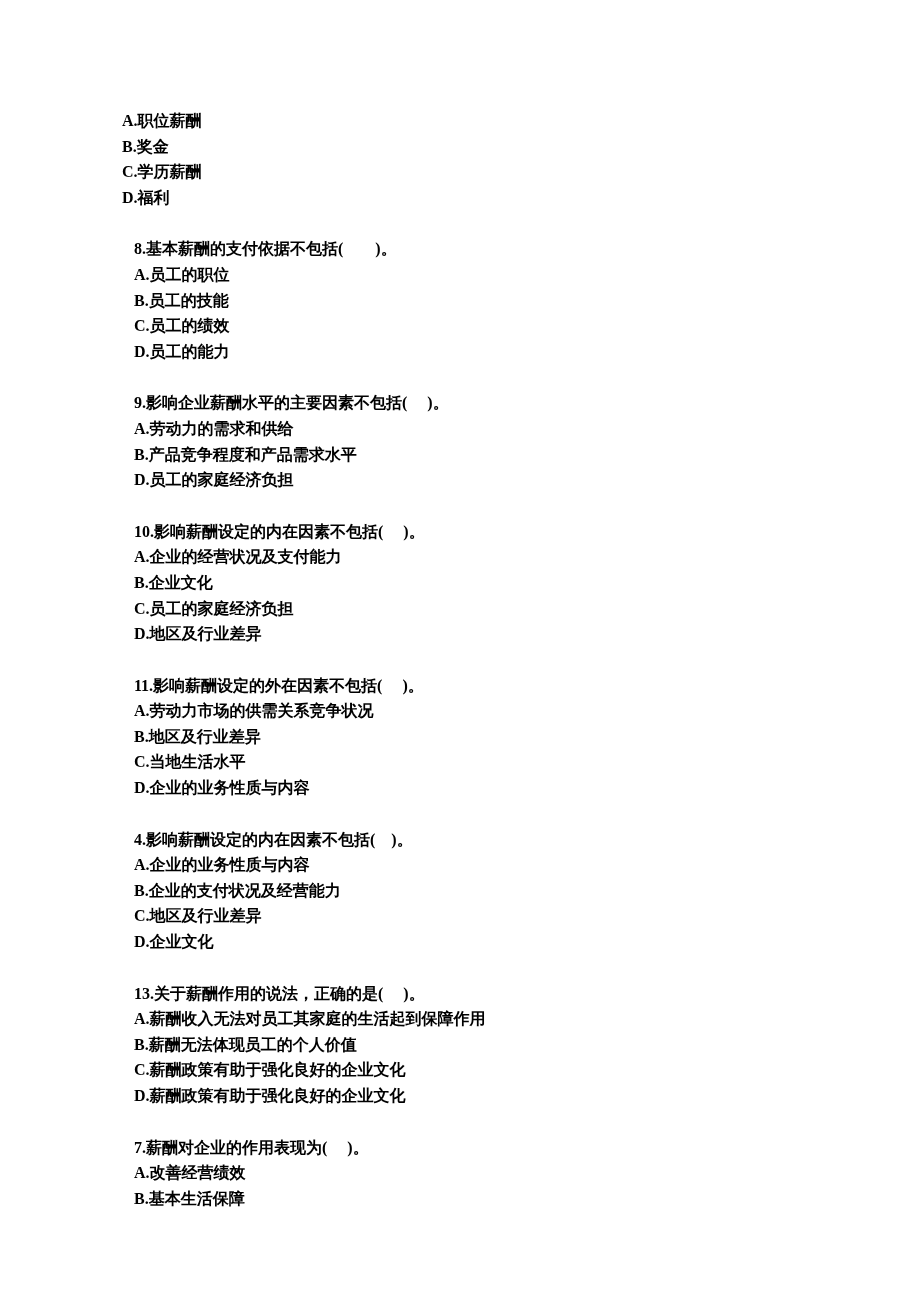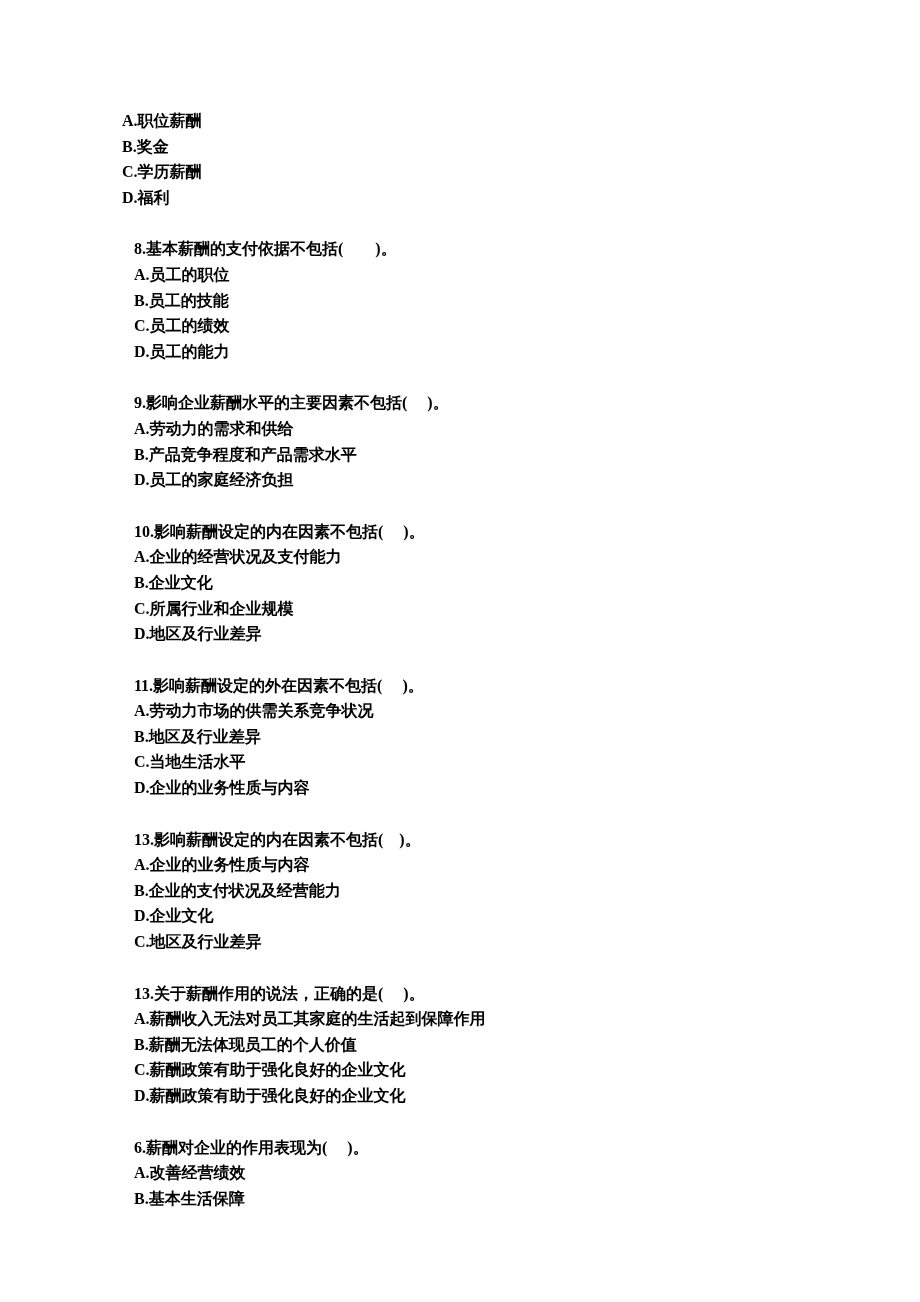--- a/index.html
+++ b/index.html
@@ -51,45 +51,45 @@
   <span class="stem-line">9.影响企业薪酬水平的主要因素不包括(　 )。</span>
   <span class="option-line">A.劳动力的需求和供给</span>
   <span class="option-line">B.产品竞争程度和产品需求水平</span>
   <span class="option-line">D.员工的家庭经济负担</span>
 </div>
 
 <div class="question-block">
   <span class="stem-line">10.影响薪酬设定的内在因素不包括(　 )。</span>
   <span class="option-line">A.企业的经营状况及支付能力</span>
   <span class="option-line">B.企业文化</span>
-  <span class="option-line">C.所属行业和企业规模</span>
+  <span class="option-line">C.员工的家庭经济负担</span>
   <span class="option-line">D.地区及行业差异</span>
 </div>
 
 <div class="question-block">
   <span class="stem-line">11.影响薪酬设定的外在因素不包括(　 )。</span>
   <span class="option-line">A.劳动力市场的供需关系竞争状况</span>
   <span class="option-line">B.地区及行业差异</span>
   <span class="option-line">C.当地生活水平</span>
   <span class="option-line">D.企业的业务性质与内容</span>
 </div>
 
 <div class="question-block">
-  <span class="stem-line">13.影响薪酬设定的内在因素不包括(　)。</span>
+  <span class="stem-line">4.影响薪酬设定的内在因素不包括(　)。</span>
   <span class="option-line">A.企业的业务性质与内容</span>
   <span class="option-line">B.企业的支付状况及经营能力</span>
+  <span class="option-line">C.地区及行业差异</span>
   <span class="option-line">D.企业文化</span>
-  <span class="option-line">C.地区及行业差异</span>
 </div>
 
 <div class="question-block">
   <span class="stem-line">13.关于薪酬作用的说法，正确的是(　 )。</span>
   <span class="option-line">A.薪酬收入无法对员工其家庭的生活起到保障作用</span>
   <span class="option-line">B.薪酬无法体现员工的个人价值</span>
   <span class="option-line">C.薪酬政策有助于强化良好的企业文化</span>
   <span class="option-line">D.薪酬政策有助于强化良好的企业文化</span>
 </div>
 
 <div class="question-block">
-  <span class="stem-line">6.薪酬对企业的作用表现为(　 )。</span>
+  <span class="stem-line">7.薪酬对企业的作用表现为(　 )。</span>
   <span class="option-line">A.改善经营绩效</span>
   <span class="option-line">B.基本生活保障</span>
 </div>
 
 </body></html>

